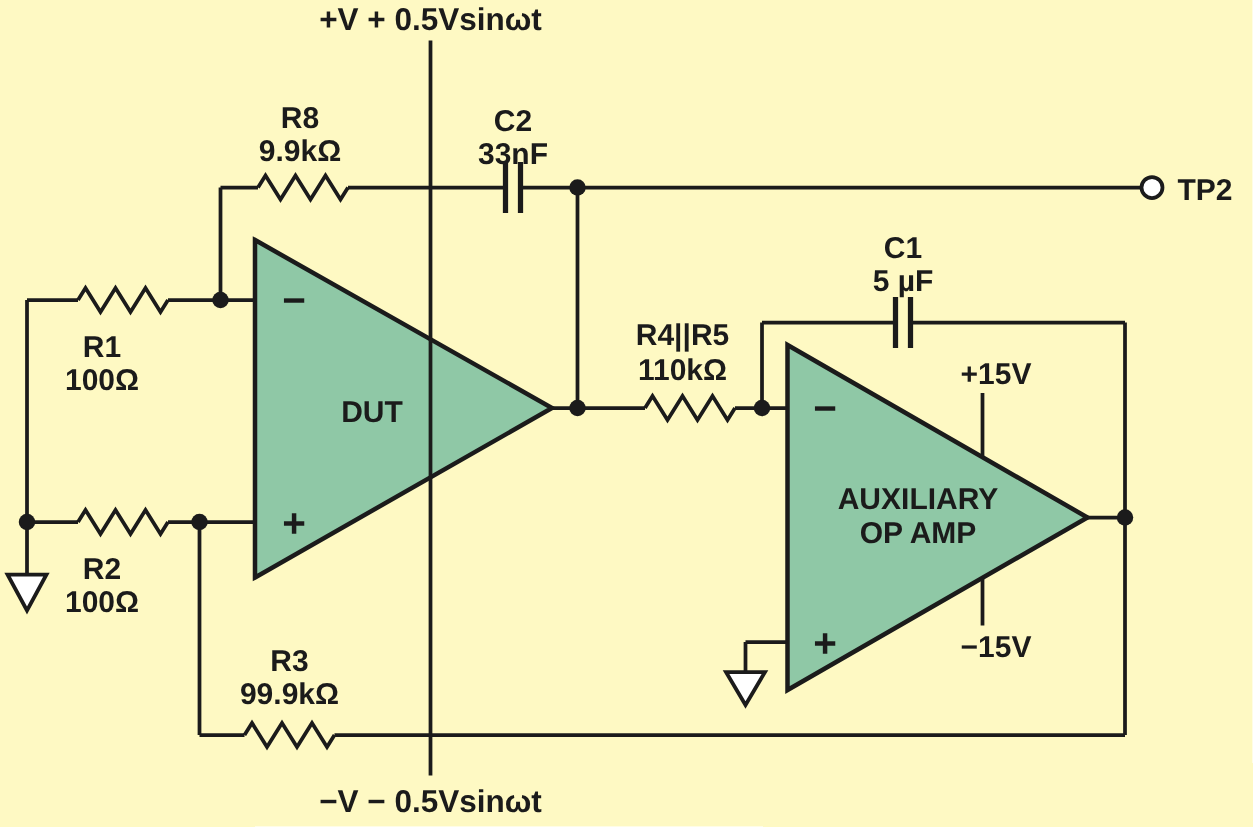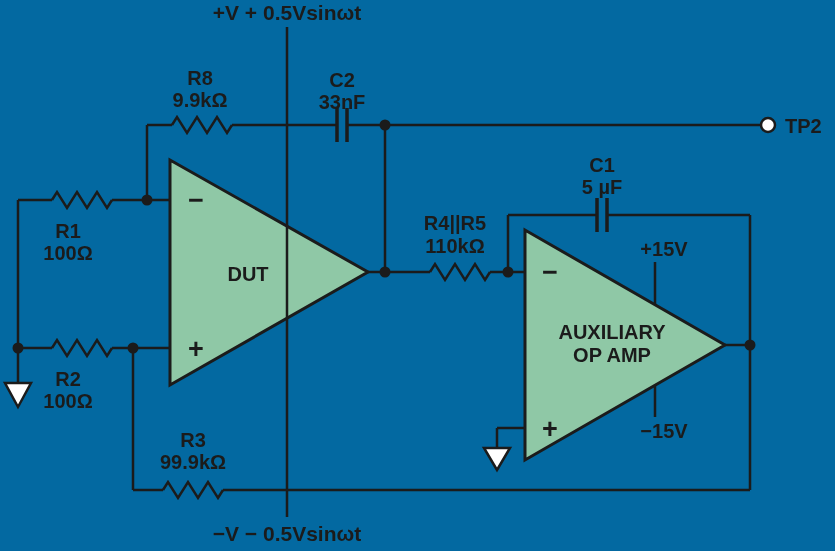--- a/index.html
+++ b/index.html
@@ -7,21 +7,21 @@
     padding: 0;
     background: #ffffff;
     width: 835px;
     height: 551px;
     overflow: hidden;
   }
   .canvas {
     position: relative;
     width: 835px;
     height: 551px;
-    background: #0369a1;
+    background: #fef9c3;
   }
   svg { display: block; }
   .lbl {
     font-family: "Liberation Sans", sans-serif;
     font-weight: 700;
     font-size: 20px;
     fill: #1b1b1b;
   }
   .lbl-supply {
     font-family: "Liberation Sans", sans-serif;

